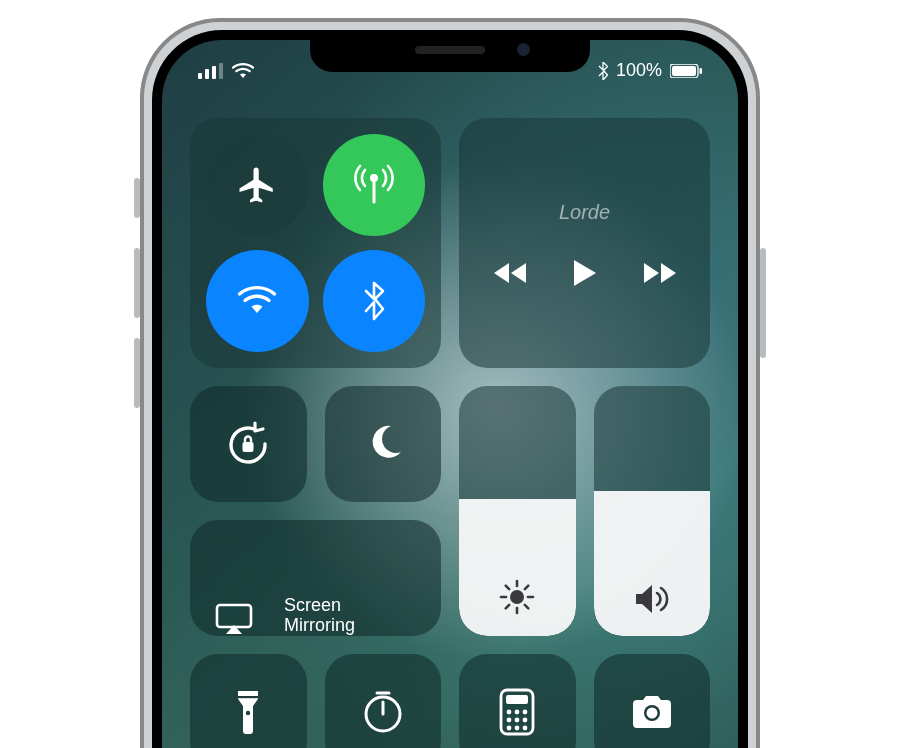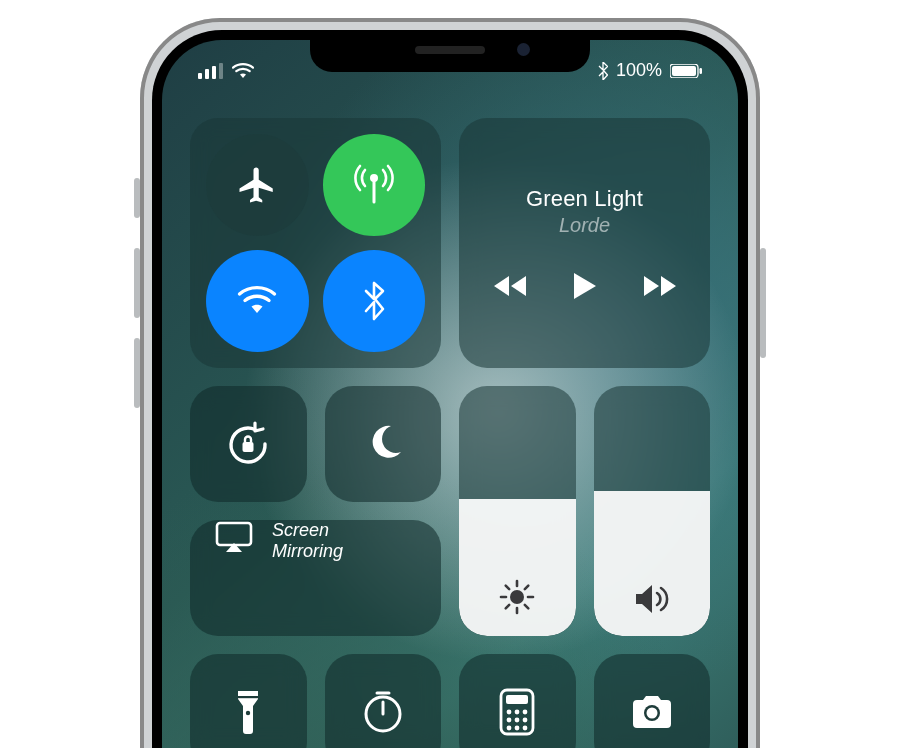--- a/index.html
+++ b/index.html
@@ -148,22 +148,22 @@
   .media-controls {
     display: flex; gap: 44px; margin-top: 34px; align-items: center;
   }
 
   .small {
     display: flex; align-items: center; justify-content: center;
   }
 
   .mirroring {
     grid-column: 1 / span 2;
-    display: flex; align-items: flex-start; gap: 18px;
-    padding: 0 24px; color: #fff; font-style: italic;
+    display: flex; align-items: flex-end; gap: 30px;
+    padding: 0 24px; color: #fff;
   }
   .mirror-text { font-size: 18px; line-height: 1.15; }
 
   .slider {
     grid-row: span 2;
     display: flex;
     flex-direction: column;
     justify-content: flex-end;
     overflow: hidden;
   }
@@ -249,21 +249,20 @@
             </svg>
           </div>
           <div class="conn-btn conn-blue">
             <svg width="24" height="40" viewBox="0 0 24 40">
               <path d="M12 2 L21 10 L13 18 L21 28 L12 38 L12 21 L4 30 M12 18 L4 10 M12 2 L12 18" stroke="#fff" stroke-width="2.6" fill="none" stroke-linejoin="round" stroke-linecap="round"></path>
             </svg>
           </div>
         </div>
 
         <div class="tile media">
-          <div class="media-title">Green Light</div>
           <div class="media-artist">Lorde</div>
           <div class="media-controls">
             <svg width="36" height="24" viewBox="0 0 36 24">
                 <path class="icon-white" d="M17 2 L2 12 L17 22 Z M34 2 L19 12 L34 22 Z"></path>
               </svg>
             <svg width="26" height="30" viewBox="0 0 26 30">
                 <path class="icon-white" d="M2 2 L24 15 L2 28 Z"></path>
               </svg>
             <svg width="36" height="24" viewBox="0 0 36 24">
                 <path class="icon-white" d="M2 2 L17 12 L2 22 Z M19 2 L34 12 L19 22 Z"></path>

